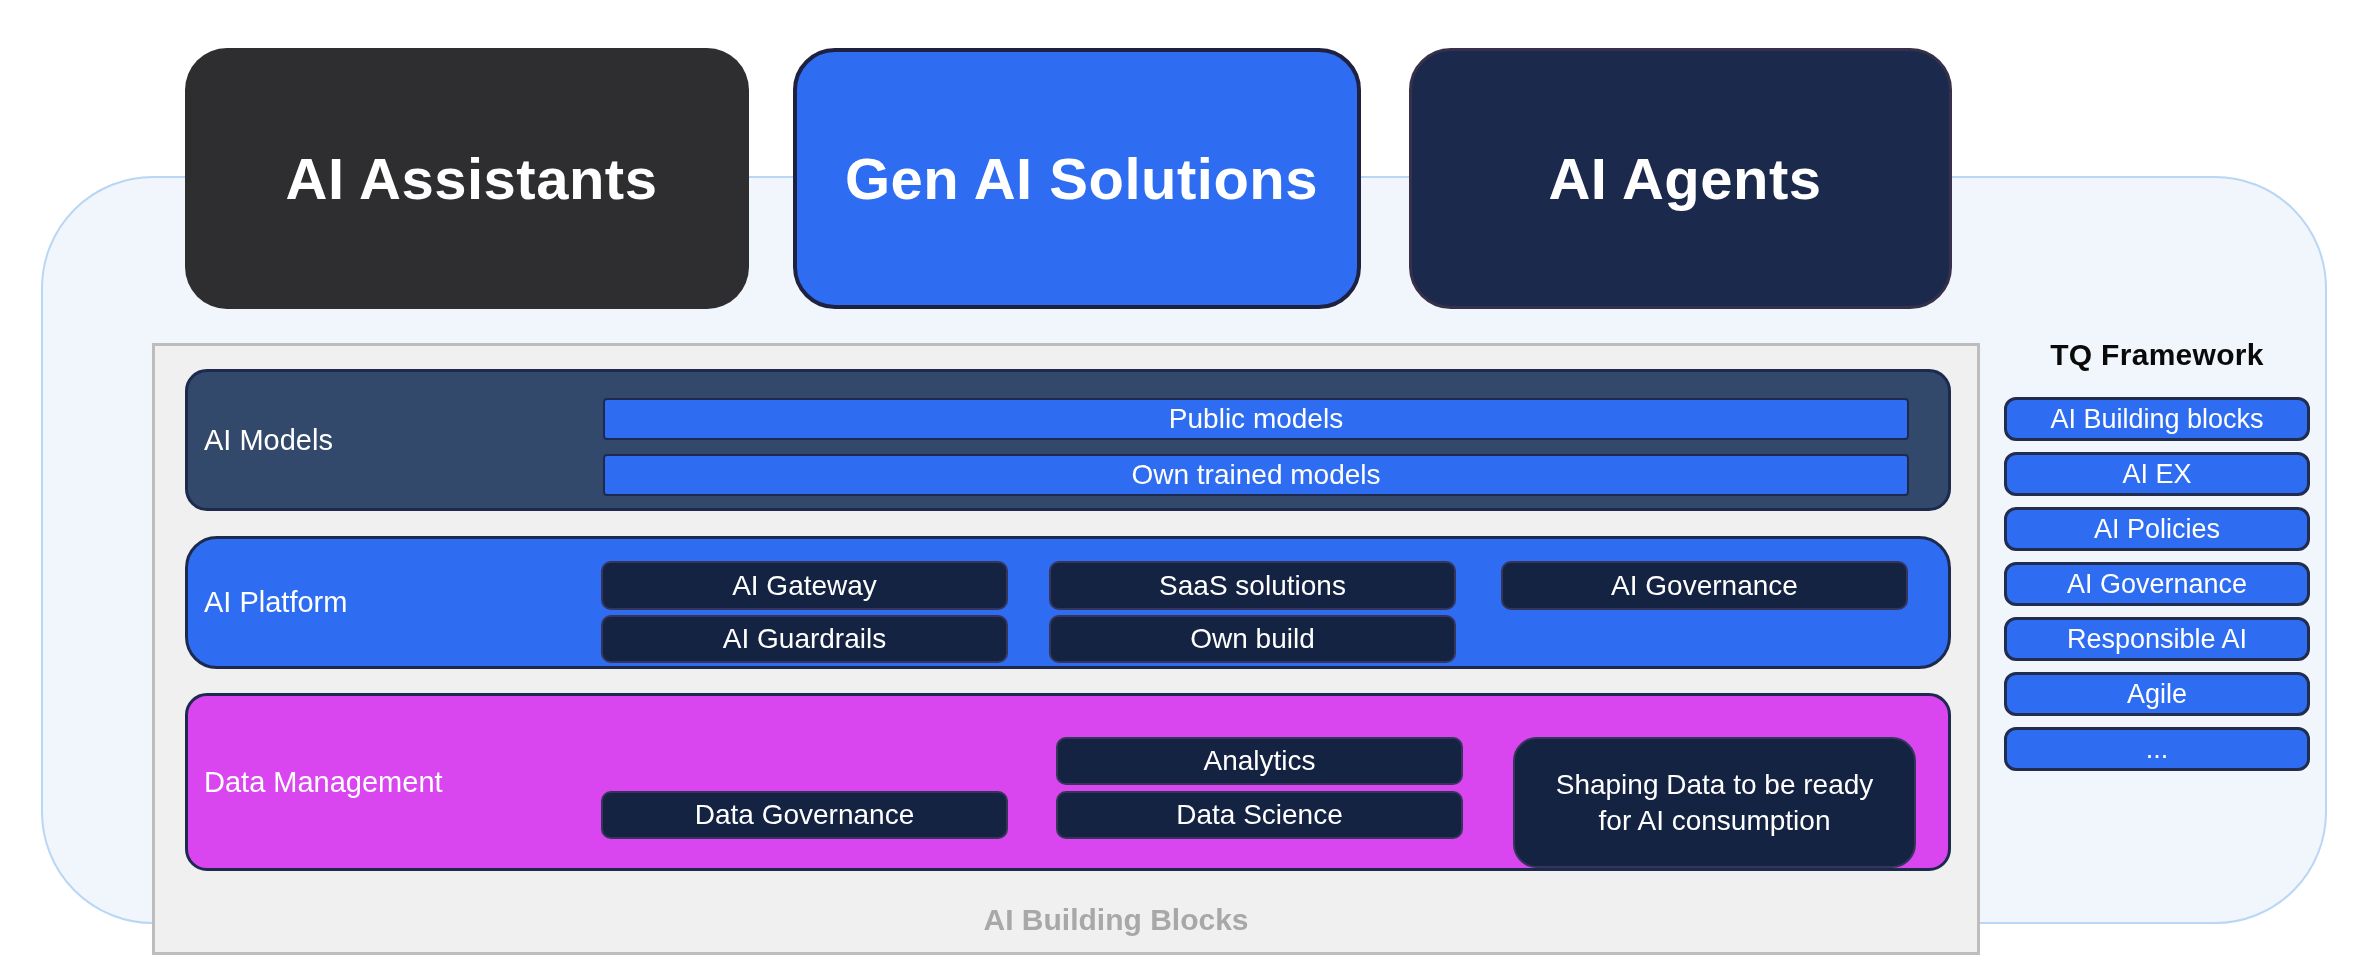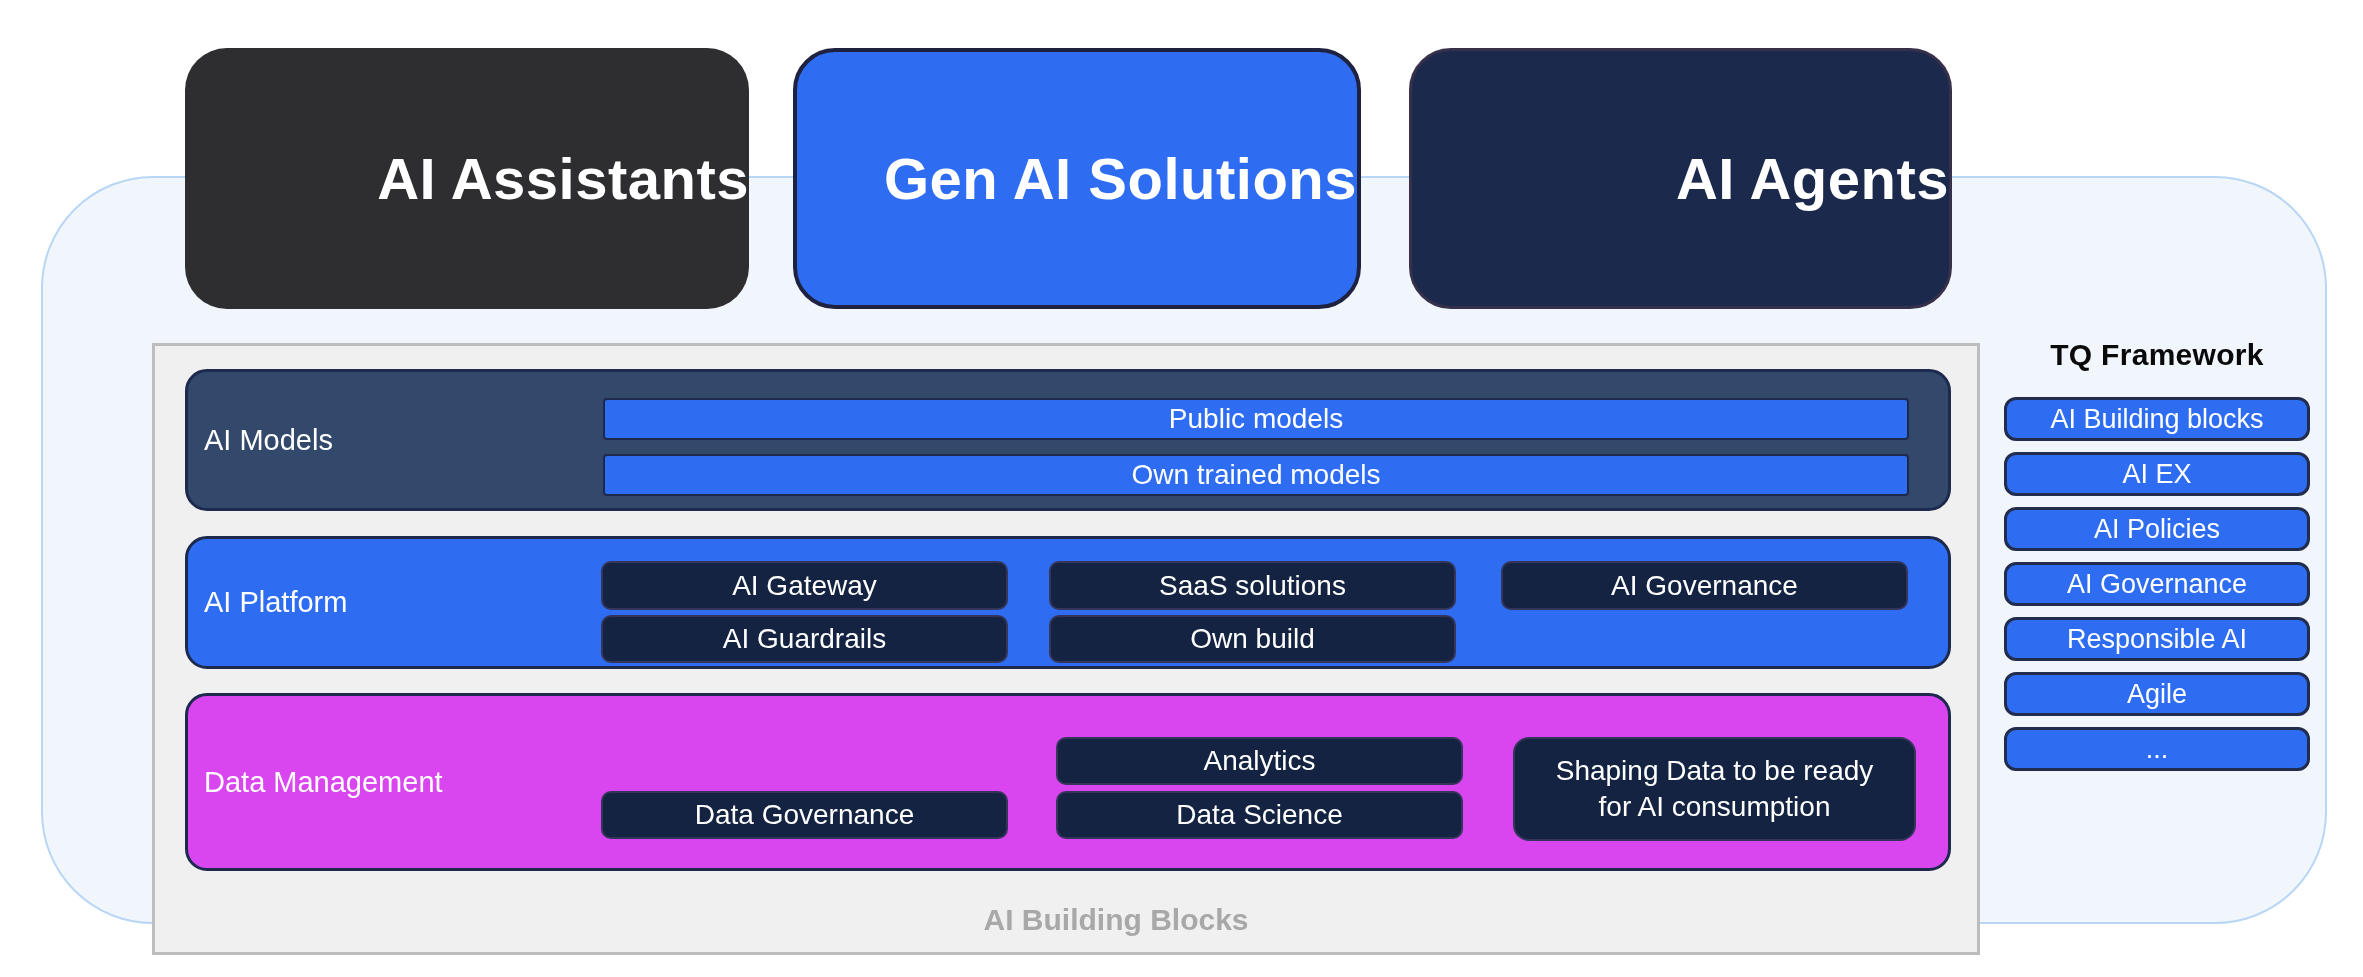--- a/index.html
+++ b/index.html
@@ -14,55 +14,55 @@
     box-sizing:border-box;
   }
   
   .bb-panel {
     position:absolute; left:152px; top:343px; width:1828px; height:612px;
     background:#f0f0f0; border:3px solid #bdbdbd; box-sizing:border-box;
   }
   
   .card {
     position:absolute; top:48px; height:261px; border-radius:42px;
-    display:flex; align-items:center; justify-content:flex-end;
+    display:flex; align-items:center; justify-content:center;
     color:#ffffff; font-weight:bold; font-size:58px; box-sizing:border-box;
     letter-spacing:0.5px;
     padding-left:9px;
   }
   .card-assistants { left:185px; width:564px; background:#2e2e30; }
   .card-gen-ai    { left:793px; width:568px; background:#2e6df2; border:4px solid #1e2240; }
   .card-agents    { left:1409px; width:543px; background:#1b2a4c; border:3px solid #37304a; }
   
   .row {
     position:absolute; left:185px; width:1766px;
     border:3px solid #1d2a4d; border-radius:22px; box-sizing:border-box;
     display:flex; align-items:center; padding-left:16px;
     color:#ffffff; font-size:29px;
   }
   .row-models   { top:369px; height:142px; background:#32496b; }
-  .row-platform { top:536px; height:133px; background:#2e6df2; }
+  .row-platform { top:536px; height:133px; background:#2e6df2;border-radius:32px; }
   .row-data     { top:693px; height:178px; background:#d946ef; }
   .row-label { white-space:nowrap; }
   
   .bar {
     position:absolute; left:415px; width:1306px; height:42px;
     background:#2e6df2; border:2px solid #1d2a4d; border-radius:4px;
     display:flex; align-items:center; justify-content:center;
     color:#ffffff; font-size:28px; box-sizing:border-box;
   }
   
   .pill {
     position:absolute; width:407px; height:49px;
     background:#142342; border:2px solid #35345a; border-radius:10px;
     display:flex; align-items:center; justify-content:center;
     color:#ffffff; font-size:28px; box-sizing:border-box; text-align:center;
   }
   .pill-big {
-    width:403px; height:104px; border-radius:16px; line-height:1.28;
+    width:403px; height:131px; border-radius:24px; line-height:1.28;
     padding:0 24px;
   }
   
   .bb-footer {
     position:absolute; left:202px; top:903px; width:1828px;
     text-align:center; color:#a8a8a8; font-weight:bold; font-size:30px;
   }
   
   .tq-title {
     position:absolute; left:2004px; top:338px; width:306px;

